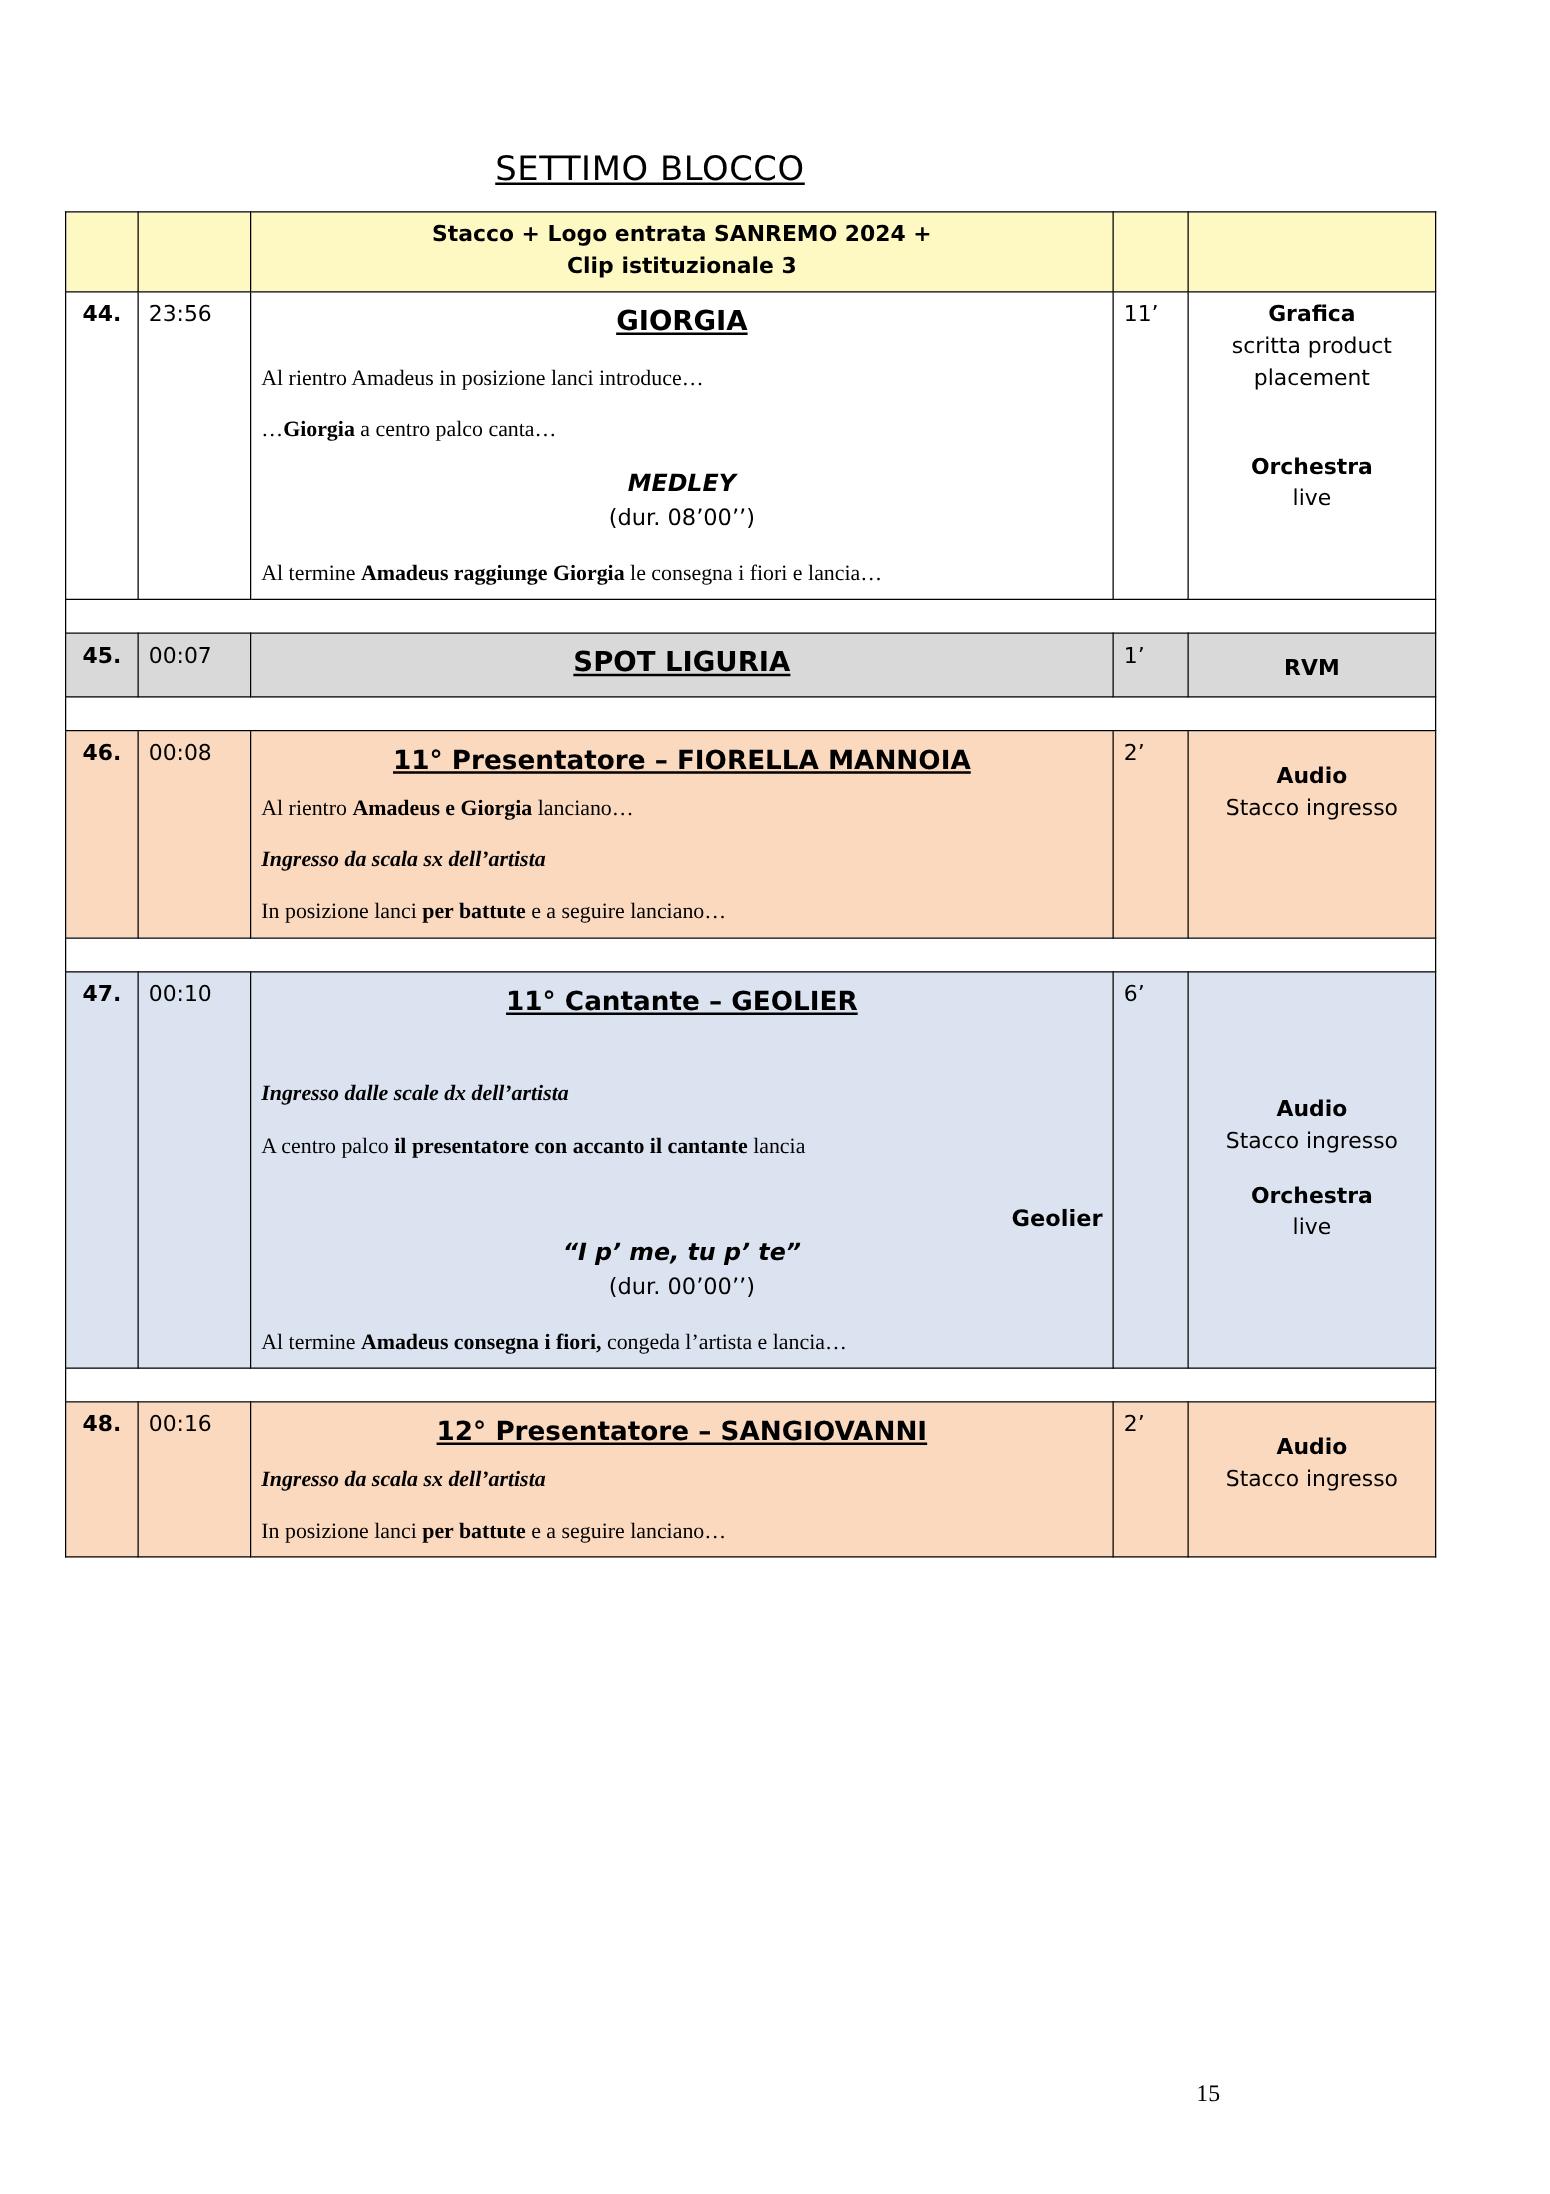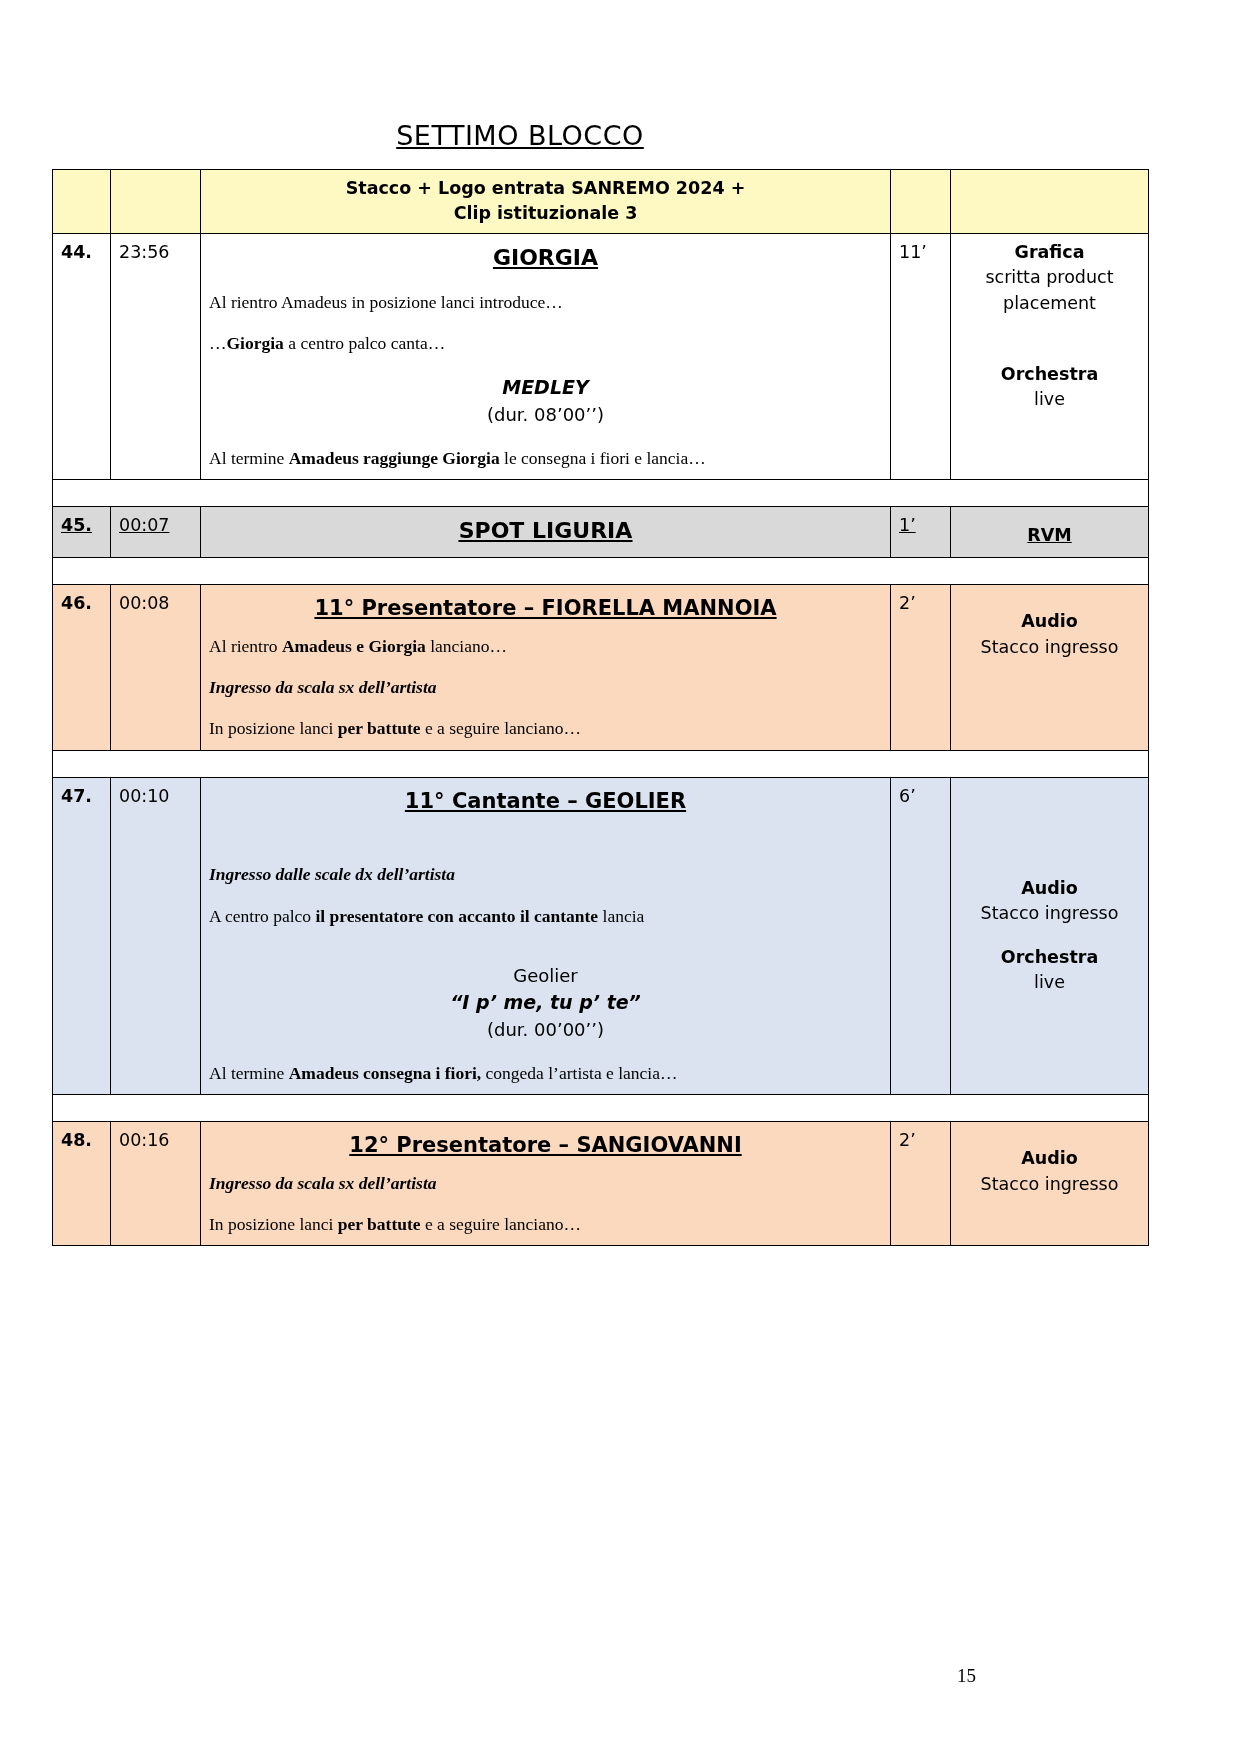--- a/index.html
+++ b/index.html
@@ -43,21 +43,21 @@
     line-height: 1.45;
   }
   
   col.c-num   { width: 58px; }
   col.c-time  { width: 90px; }
   col.c-body  { width: 690px; }
   col.c-dur   { width: 60px; }
   col.c-notes { width: 198px; }
 
   td.num {
-    text-align: left;
+    text-align: center;
     font-weight: bold;
     font-size: 20px;
     padding-top: 8px;
   }
   td.time {
     text-align: left;
     font-size: 19px;
     padding-top: 9px;
     padding-left: 10px;
   }
@@ -83,21 +83,21 @@
     padding: 8px 6px;
     line-height: 1.3;
   }
   .row-gap td {
     border: none;
     height: 14px;
     padding: 0;
   }
   
   .tint-white  td { background: #ffffff; }
-  .tint-grey   td { background: #d9d9d9; text-decoration: underline; }
+  .tint-grey   td { background: #d9d9d9; }
   .tint-peach  td { background: #fbd9bf; }
   .tint-blue   td { background: #dce3f0; }
 
   .body-title {
     text-align: center;
     font-weight: bold;
     font-size: 22px;
     text-decoration: underline;
     margin: 2px 0 16px 0;
   }
@@ -111,21 +111,21 @@
     font-family: Liberation Serif, serif;
   }
   p.line.last { margin-bottom: 2px; }
   .b { font-weight: bold; }
   .bi { font-weight: bold; font-style: italic; }
   .song-block {
     text-align: center;
     margin: 18px 0 18px 0;
   }
   .song-block .t1 { font-weight: bold; font-style: italic; font-size: 19px; }
-  .song-block .t0 { font-weight: normal; font-size: 18px; }
+  .song-block .t0 { font-weight: bold; font-size: 18px; text-align: right; }
   .song-block .t2 { font-size: 18px; }
   .notes .nb { font-weight: bold; }
   .notes .gap { display: block; height: 18px; }
   .notes .gap-lg { display: block; height: 46px; }
   .notes .gap-sm { display: block; height: 10px; }
   .page-number {
     position: absolute;
     right: 64px;
     bottom: 68px;
     font-size: 19px;

